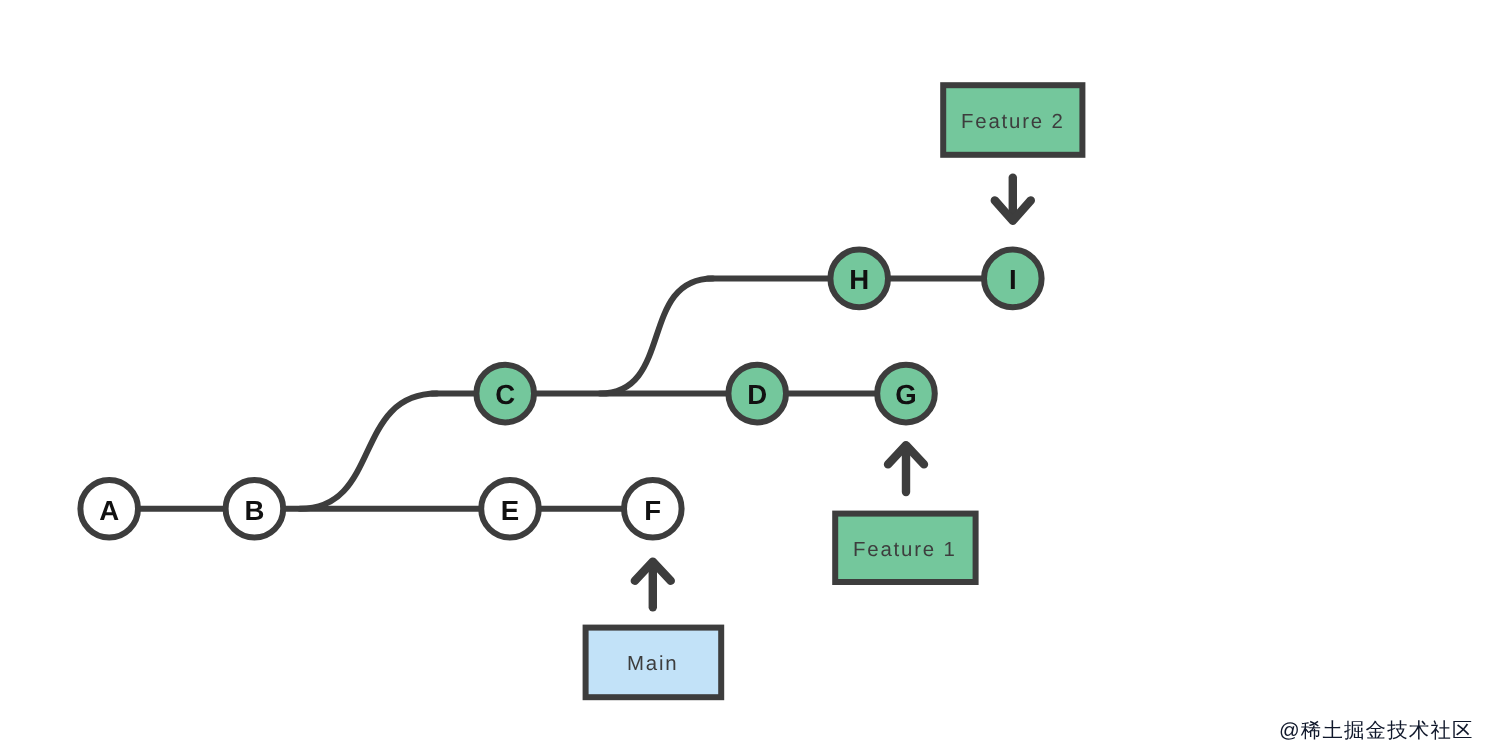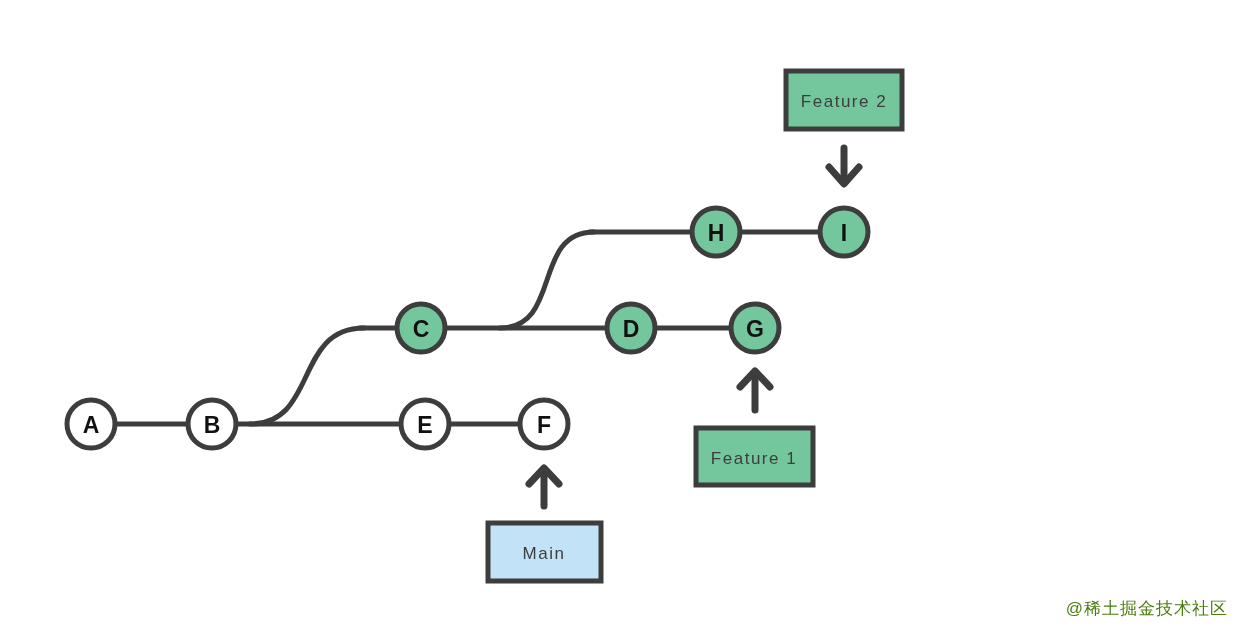--- a/index.html
+++ b/index.html
@@ -130,14 +130,14 @@
     <g>
       <g>
         <path class="arrow" d="M 544 473 V 506" stroke="#3d3d3d"></path>
         <path class="arrow" d="M 529 484 L 544 468 L 559 484" stroke="#3d3d3d"></path>
       </g>
       <rect class="branch-box" x="488" y="523" width="113" height="58" stroke="#3d3d3d" fill="#c2e2f8"></rect>
       <text class="branch-box-label" x="544" y="553">Main</text>
     </g>
   </svg>
 
-  <div class="watermark" style="color: #4d7c0f;">@稀土掘金技术社区</div>
+  <div class="watermark" style="color: #0f172a;">@稀土掘金技术社区</div>
 </div>
 
 </body></html>

